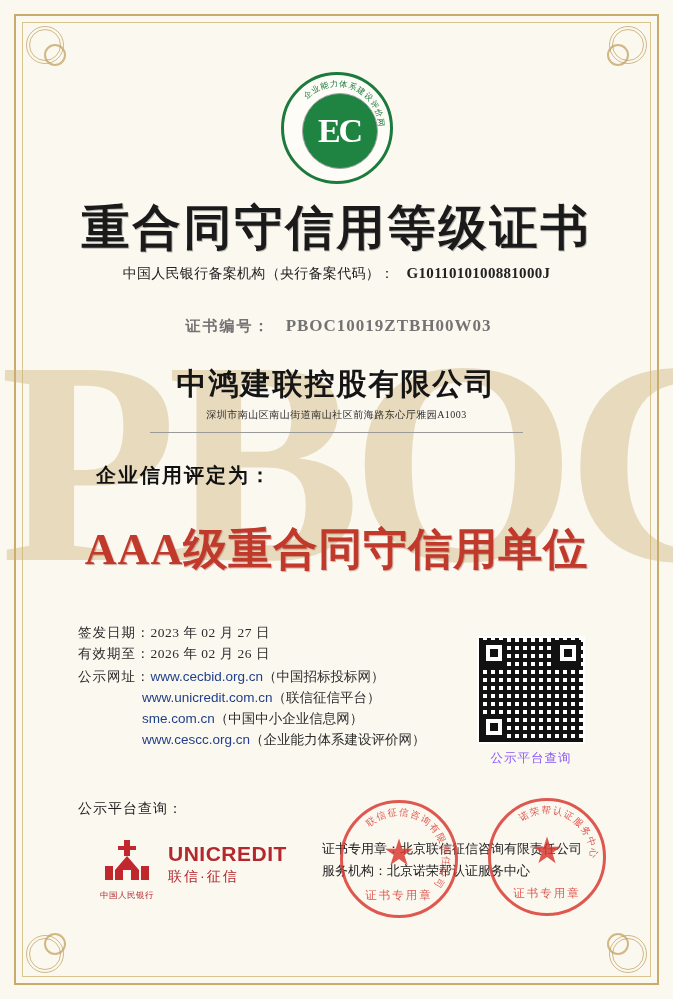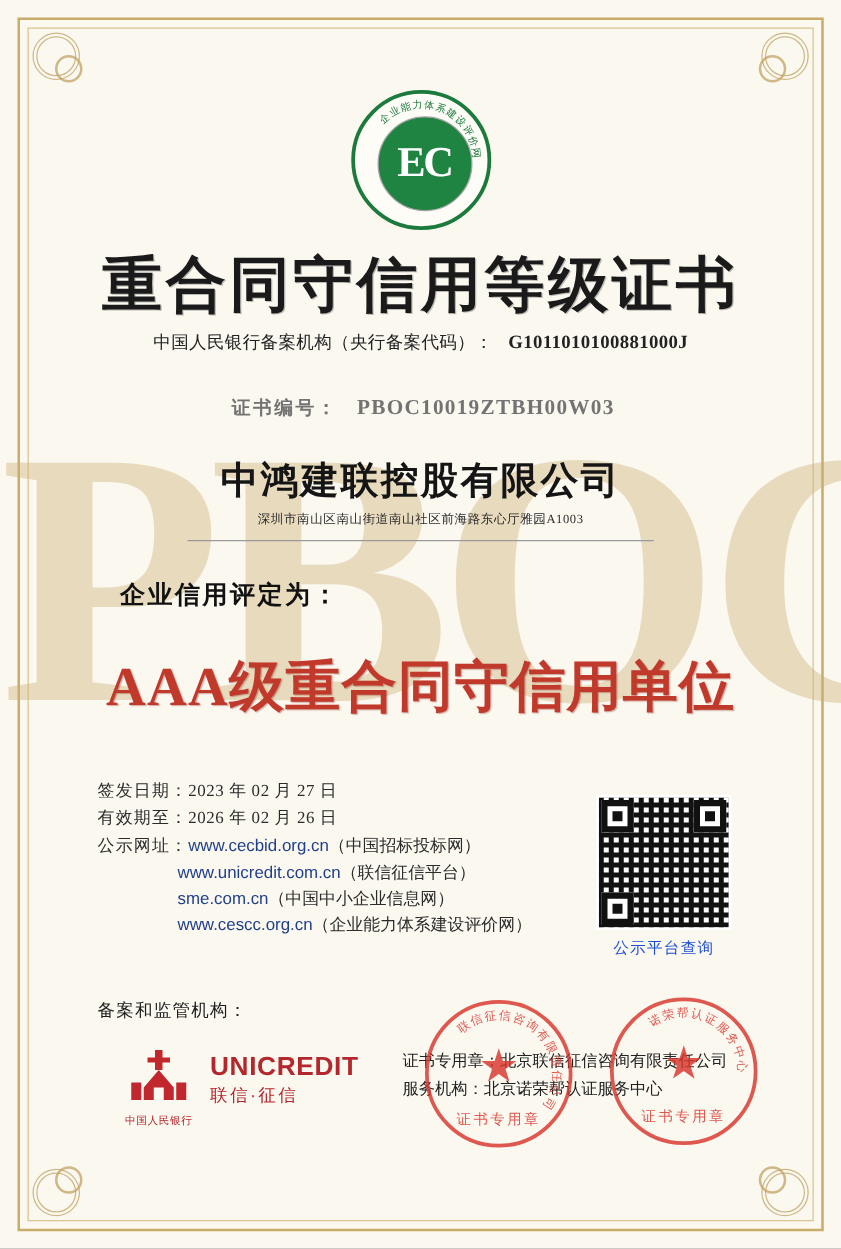--- a/index.html
+++ b/index.html
@@ -245,21 +245,21 @@
     position:absolute;
     left: 4px; top: 4px; right:4px; bottom:4px;
     background:#111;
   }
   .qr .f1 { left: 2px;  top: 2px; }
   .qr .f2 { right: 2px; top: 2px; }
   .qr .f3 { left: 2px;  bottom: 2px; }
   .qr-caption {
     margin-top: 6px;
     font-size: 12.5px;
-    color: #1d4ed8;
+    color: #8b5cf6;
     font-family: "Liberation Sans", sans-serif;
     letter-spacing: 1px;
   }
 
   
   .supervisor-label {
     position: absolute;
     left: 78px;
     top: 800px;
     font-size: 14px;
@@ -419,21 +419,21 @@
 
   <div class="qr-wrap">
     <div class="qr">
       <span class="finder f1"></span>
       <span class="finder f2"></span>
       <span class="finder f3"></span>
     </div>
     <div class="qr-caption">公示平台查询</div>
   </div>
 
-  <div class="supervisor-label">备案和监管机构：</div>
+  <div class="supervisor-label">公示平台查询：</div>
 
   <div class="pboc-logo">
     <svg class="pboc-mark" viewBox="0 0 56 48">
       <g fill="#c0282d">
         <rect x="25" y="4" width="6" height="16"></rect>
         <rect x="19" y="10" width="18" height="4"></rect>
         <path d="M28 20 L16 34 L16 44 L24 44 L24 34 L32 34 L32 44 L40 44 L40 34 Z"></path>
         <rect x="6" y="30" width="8" height="14"></rect>
         <rect x="42" y="30" width="8" height="14"></rect>
       </g>

